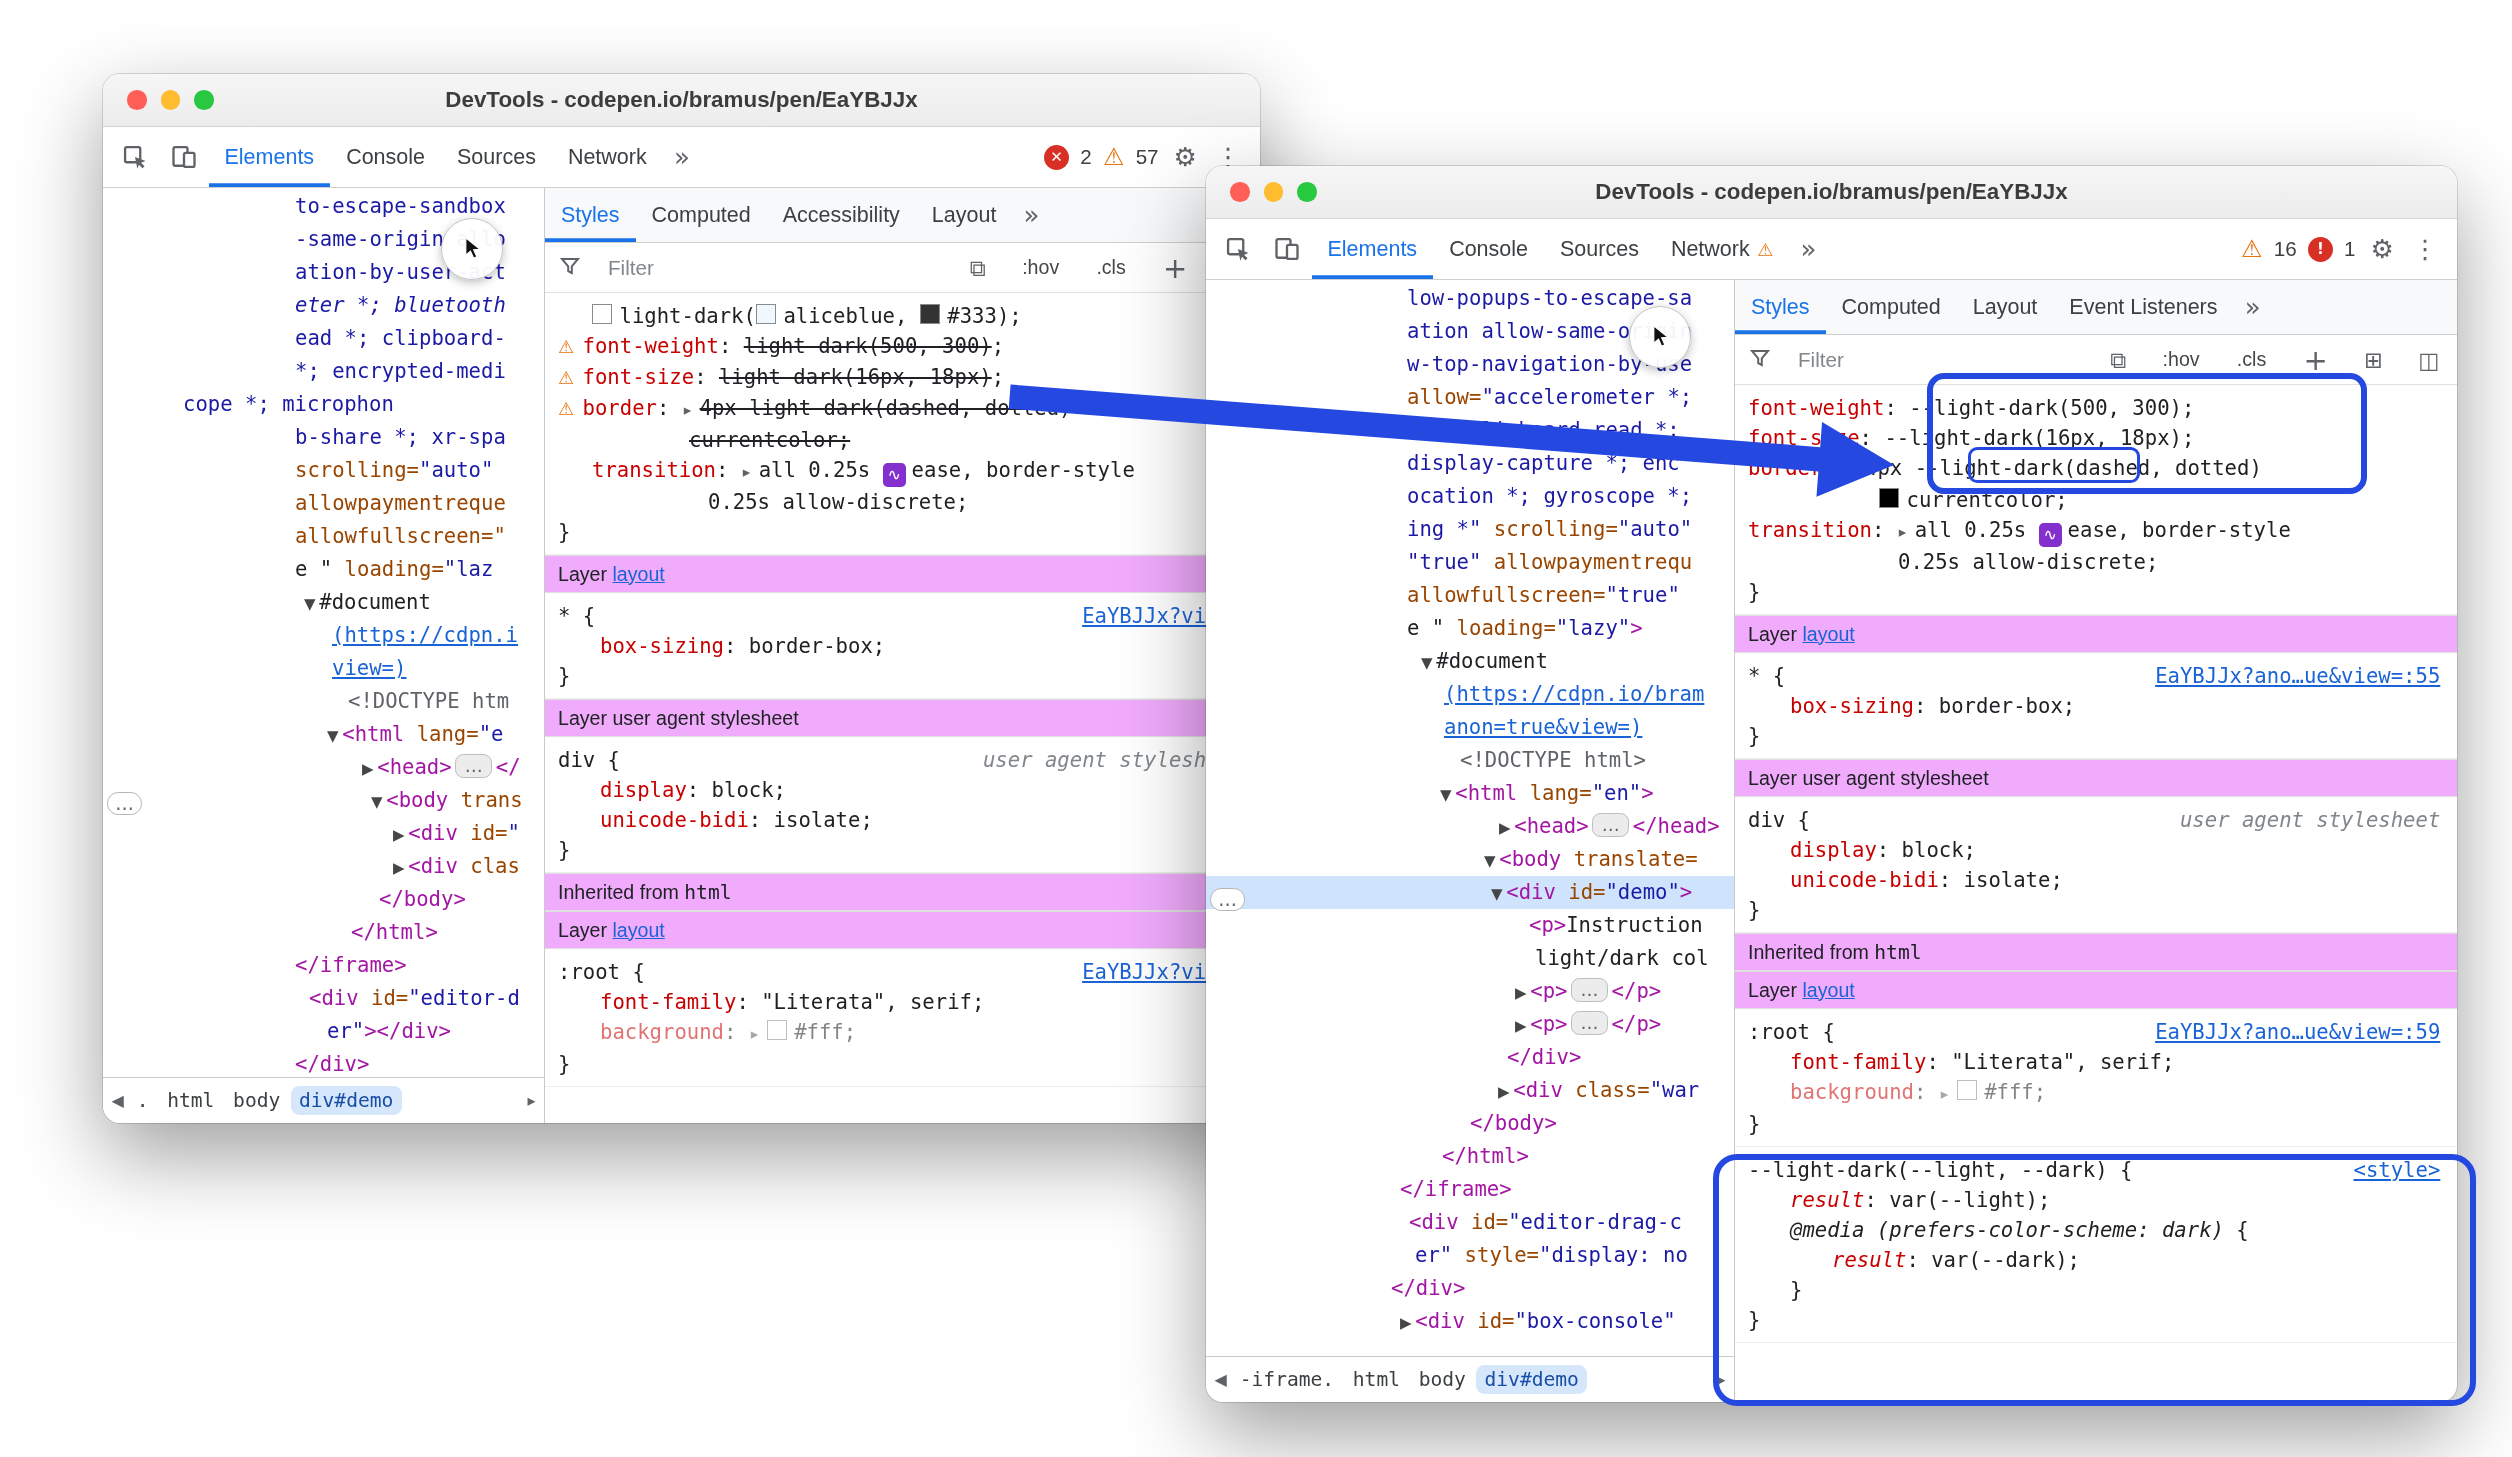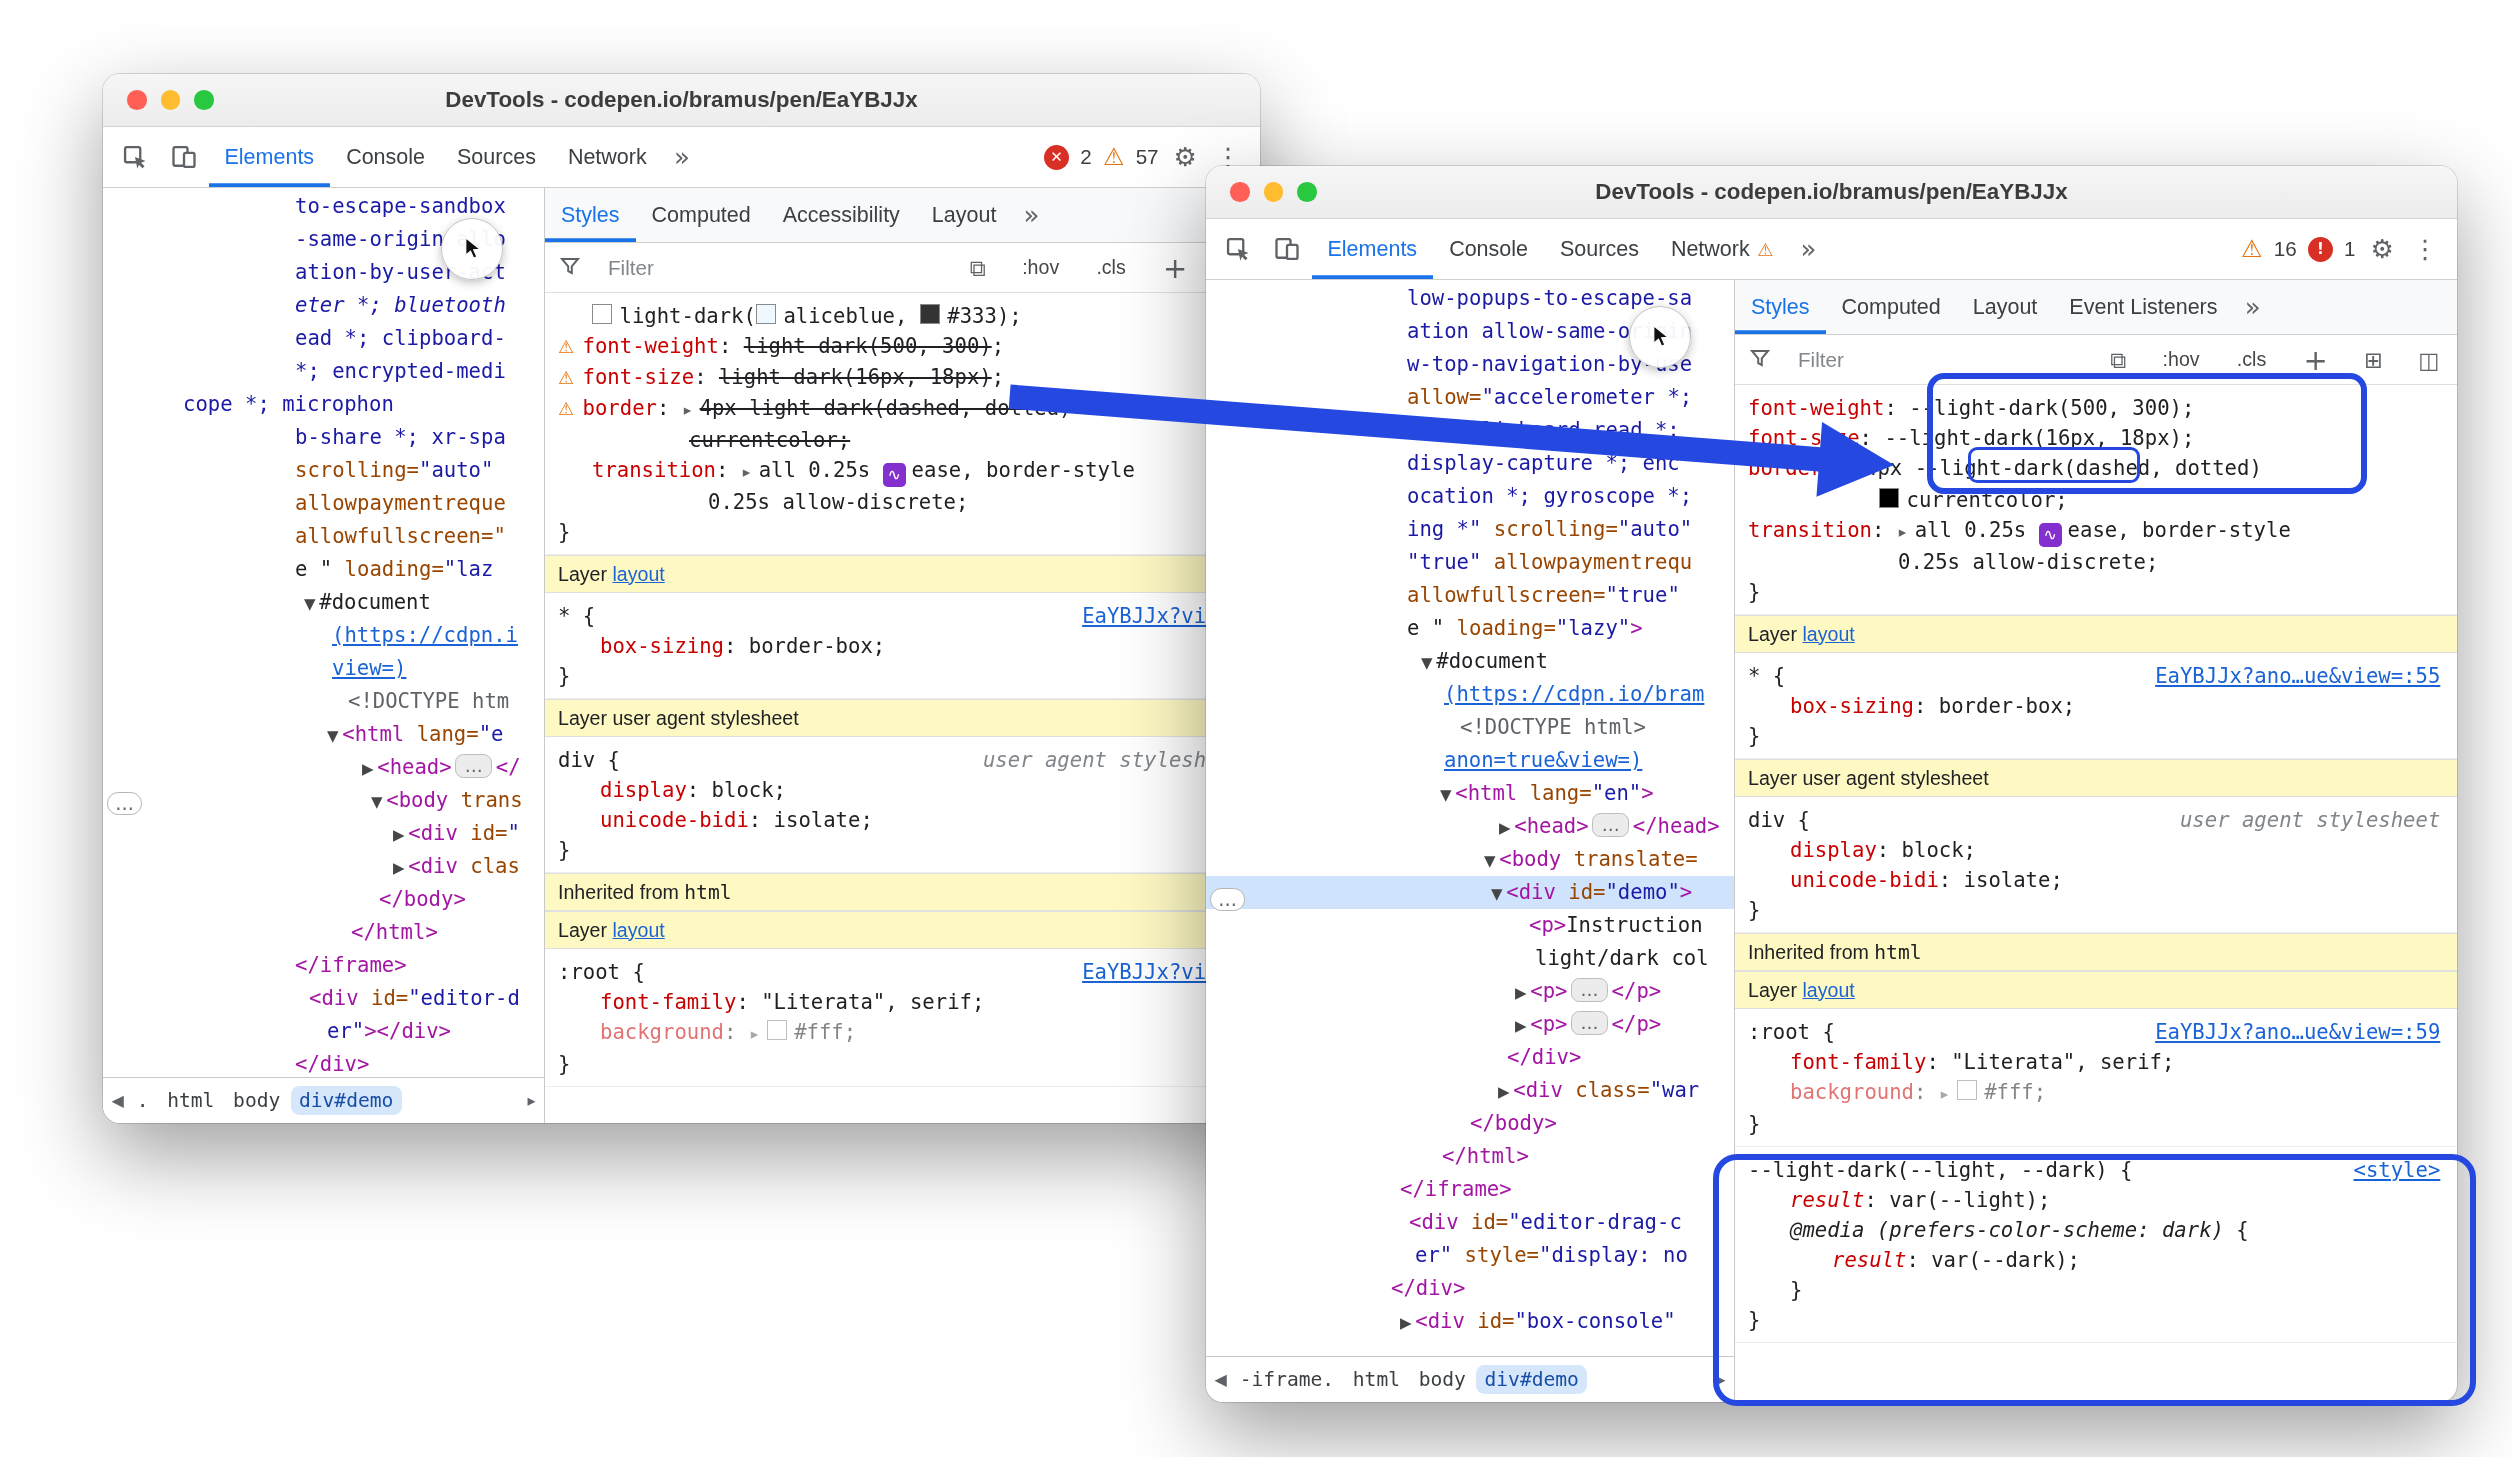--- a/index.html
+++ b/index.html
@@ -57,21 +57,21 @@
 
   .styles-panel{flex:1;display:flex;flex-direction:column;min-width:0}
   .styles-tabs{flex:0 0 54px;display:flex;align-items:stretch;background:#f8f9fa;border-bottom:0.9px solid #cfcfcf}
   .filter-row{flex:0 0 49px;display:flex;align-items:center;border-bottom:0.9px solid #e0e0e0;padding:0 13px;gap:26px}
   .filter-label{color:#80868b;font-size:20.6px;flex:1}
   .ficon{color:#5f6368;font-size:22.4px;padding:0 4.7px;font-family:"DejaVu Sans",sans-serif}
   .fbtn{color:#444746;font-size:19.6px;padding:0 5.6px}
   .fplus{color:#5f6368;font-size:29px;padding:0 5.6px;font-family:"DejaVu Sans",sans-serif}
 
   .styles-scroll{flex:1;overflow:hidden;font-family:"DejaVu Sans Mono",monospace;font-size:20.6px}
-  .sep,.fnbar{background:#fef9c3;border-top:0.9px solid #e0e0e0;border-bottom:0.9px solid #e0e0e0;
+  .sep,.fnbar{background:#f0abfc;border-top:0.9px solid #e0e0e0;border-bottom:0.9px solid #e0e0e0;
               padding:6.5px 13px;font-family:"Liberation Sans",sans-serif;font-size:19.6px;color:#3c4043;white-space:pre}
   .sep .mono,.fnbar .mono{font-family:"DejaVu Sans Mono",monospace;color:#202124}
   .fn-tri{color:#444746;font-size:14px;margin-right:8.4px;font-family:"DejaVu Sans",sans-serif}
   .ruleblock{padding:7.5px 13px;border-bottom:0.9px solid #ededed}
   .cline{position:relative;line-height:30px;white-space:pre;overflow:hidden}
   .cline.dim{opacity:.55}
   .pp{color:#c80000}
   .st{color:#202124;text-decoration:line-through}
   .cm{color:#80868b;font-style:italic}
   .it{font-style:italic;color:#202124}
@@ -331,22 +331,22 @@
           <div class="dom-line" style="padding-left: 201px;"><span class="an">allow=</span><span class="av">"accelerometer *;</span></div>
           <div class="dom-line" style="padding-left: 201px;"><span class="av">a *; clipboard-read *;</span></div>
           <div class="dom-line" style="padding-left: 201px;"><span class="av">display-capture *; enc</span></div>
           <div class="dom-line" style="padding-left: 201px;"><span class="av">ocation *; gyroscope *;</span></div>
           <div class="dom-line" style="padding-left: 201px;"><span class="av">ing *" </span><span class="an">scrolling=</span><span class="av">"auto"</span></div>
           <div class="dom-line" style="padding-left: 201px;"><span class="av">"true" </span><span class="an">allowpaymentrequ</span></div>
           <div class="dom-line" style="padding-left: 201px;"><span class="an">allowfullscreen=</span><span class="av">"true"</span></div>
           <div class="dom-line" style="padding-left: 201px;"><span class="tx">e " </span><span class="an">loading=</span><span class="av">"lazy"</span><span class="tg">&gt;</span></div>
           <div class="dom-line" style="padding-left: 215px;"><span class="arw">▼</span><span class="tx">#document</span></div>
           <div class="dom-line" style="padding-left: 238px;"><span class="lk">(https://cdpn.io/bram</span></div>
+          <div class="dom-line" style="padding-left: 238px;"><span class="lk">anon=true&amp;view=)</span></div>
           <div class="dom-line" style="padding-left: 254px;"><span class="gr">&lt;!DOCTYPE html&gt;</span></div>
-          <div class="dom-line" style="padding-left: 238px;"><span class="lk">anon=true&amp;view=)</span></div>
           <div class="dom-line" style="padding-left: 234px;"><span class="arw">▼</span><span class="tg">&lt;html </span><span class="an">lang=</span><span class="av">"en"</span><span class="tg">&gt;</span></div>
           <div class="dom-line" style="padding-left: 268px; margin-left: 25px;"><span class="arw">▶</span><span class="tg">&lt;head&gt;</span><span class="dots">…</span><span class="tg">&lt;/head&gt;</span></div>
           <div class="dom-line" style="padding-left: 278px;"><span class="arw">▼</span><span class="tg">&lt;body </span><span class="an">translate=</span></div>
           <div class="dom-line sel" style="padding-left: 285px;"><span class="arw">▼</span><span class="tg">&lt;div </span><span class="an">id=</span><span class="av">"demo"</span><span class="tg">&gt;</span></div>
           <div class="dom-line" style="padding-left: 323px;"><span class="tg">&lt;p&gt;</span><span class="tx">Instruction</span></div>
           <div class="dom-line" style="padding-left: 329px;"><span class="tx">light/dark col</span></div>
           <div class="dom-line" style="padding-left: 309px;"><span class="arw">▶</span><span class="tg">&lt;p&gt;</span><span class="dots">…</span><span class="tg">&lt;/p&gt;</span></div>
           <div class="dom-line" style="padding-left: 309px;"><span class="arw">▶</span><span class="tg">&lt;p&gt;</span><span class="dots">…</span><span class="tg">&lt;/p&gt;</span></div>
           <div class="dom-line" style="padding-left: 301px;"><span class="tg">&lt;/div&gt;</span></div>
           <div class="dom-line" style="padding-left: 292px;"><span class="arw">▶</span><span class="tg">&lt;div </span><span class="an">class=</span><span class="av">"war</span></div>

